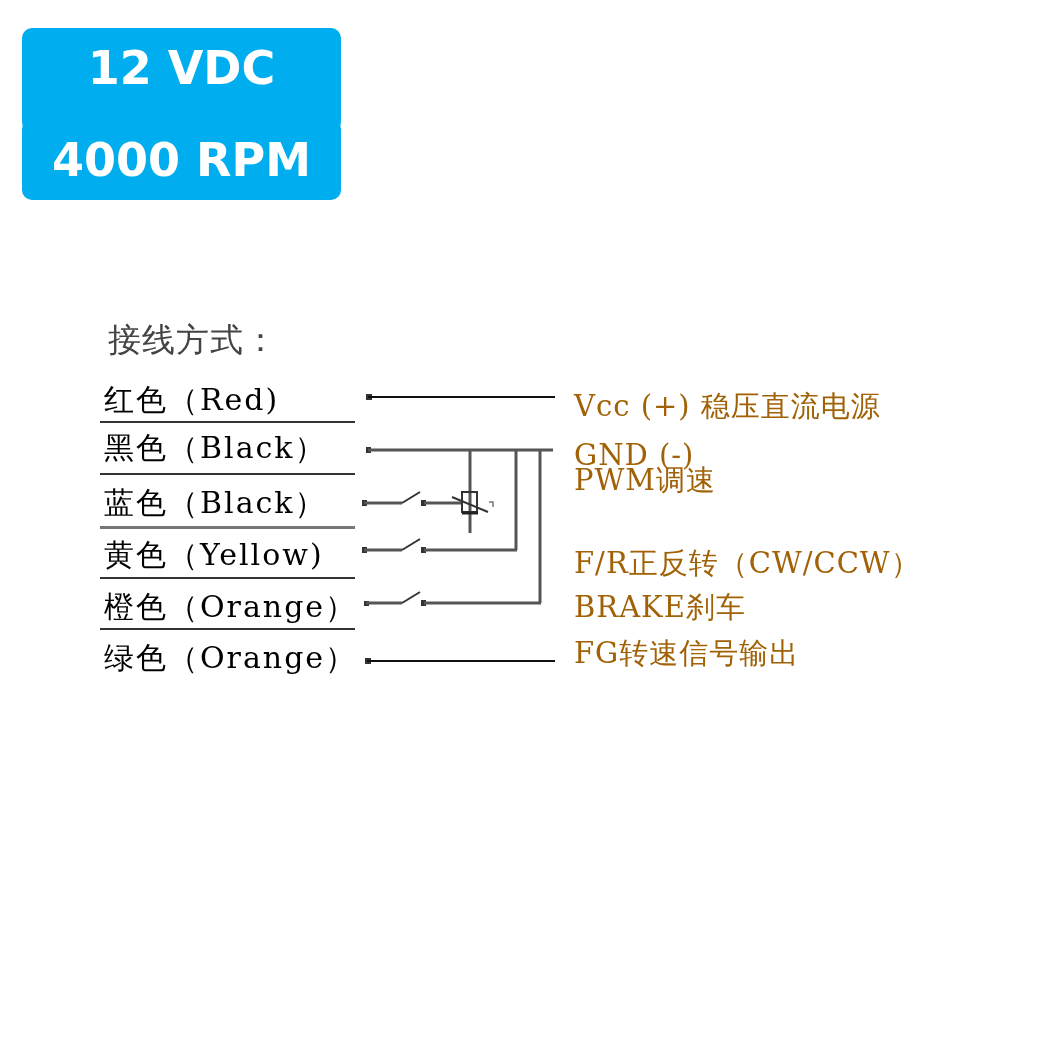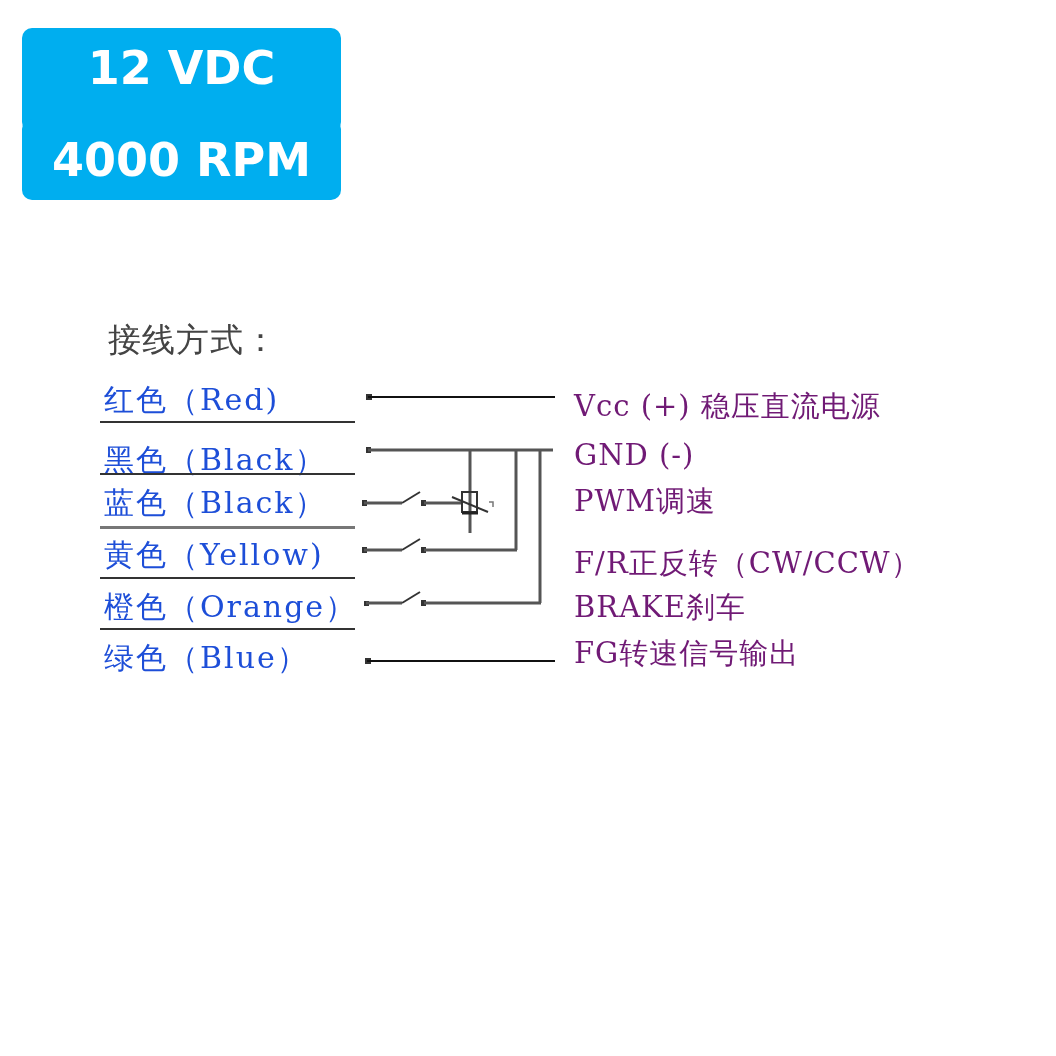--- a/index.html
+++ b/index.html
@@ -7,48 +7,48 @@
          font-family:"DejaVu Serif", serif; color:#2a2a2a; }
   .badge { position:absolute; left:22px; width:319px; background:#00aeef;
            border-radius:10px; color:#ffffff; font-family:"DejaVu Sans", sans-serif;
            font-weight:bold; text-align:center; }
   .badge.b1 { top:28px; height:104px; line-height:81px; font-size:46px; }
   .badge.b2 { top:119px; height:81px; line-height:83px; font-size:46px; }
 
   .title { position:absolute; left:108px; top:318px; font-size:33px;
            font-family:Liberation Mono, monospace; color:#444; letter-spacing:1px;text-align:center; }
   .wire-label { position:absolute; left:104px; font-size:30px; letter-spacing:2px;
-                color:#1d4ed8; white-space:nowrap; }
+                color:#000000; white-space:nowrap; }
   .sep { position:absolute; left:100px; width:255px; height:2px; background:#333; }
-  .fn-label { position:absolute; left:574px; font-size:29px; color:#701a75; white-space:nowrap; letter-spacing:1px; }
+  .fn-label { position:absolute; left:574px; font-size:29px; color:#a16207; white-space:nowrap; letter-spacing:1px; }
   svg.wiring { position:absolute; left:0; top:0; }
 </style>
 </head>
 <body>
 
 <div class="badge b1">12 VDC</div>
 <div class="badge b2">4000 RPM</div>
 
 <div class="title">接线方式：</div>
 
 <div class="wire-label" style="top:380px">红色（Red)</div>
 <div class="sep" style="top:421px"></div>
-<div class="wire-label" style="top:440px">黑色（Black）</div>
+<div class="wire-label" style="top:428px">黑色（Black）</div>
 <div class="sep" style="top:473px"></div>
 <div class="wire-label" style="top:483px">蓝色（Black）</div>
 <div class="sep" style="top:526px;background:#777;height:3px"></div>
 <div class="wire-label" style="top:535px">黄色（Yellow)</div>
 <div class="sep" style="top:577px"></div>
 <div class="wire-label" style="top:587px">橙色（Orange）</div>
 <div class="sep" style="top:628px"></div>
-<div class="wire-label" style="top:638px">绿色（Blue）</div>
+<div class="wire-label" style="top:638px">绿色（Orange）</div>
 
 <div class="fn-label" style="top:387px">Vcc (+) 稳压直流电源</div>
 <div class="fn-label" style="top:438px">GND (-)</div>
-<div class="fn-label" style="top:482px">PWM调速</div>
+<div class="fn-label" style="top:461px">PWM调速</div>
 <div class="fn-label" style="top:544px">F/R正反转（CW/CCW）</div>
 <div class="fn-label" style="top:588px">BRAKE刹车</div>
 <div class="fn-label" style="top:634px">FG转速信号输出</div>
 
 <svg class="wiring" width="1056" height="1056">
 
   <g>
     <rect x="366" y="394" width="6" height="6" fill="#333"></rect>
     <line x1="368" y1="397" x2="555" y2="397" stroke="#111" stroke-width="2"></line>
   </g>

